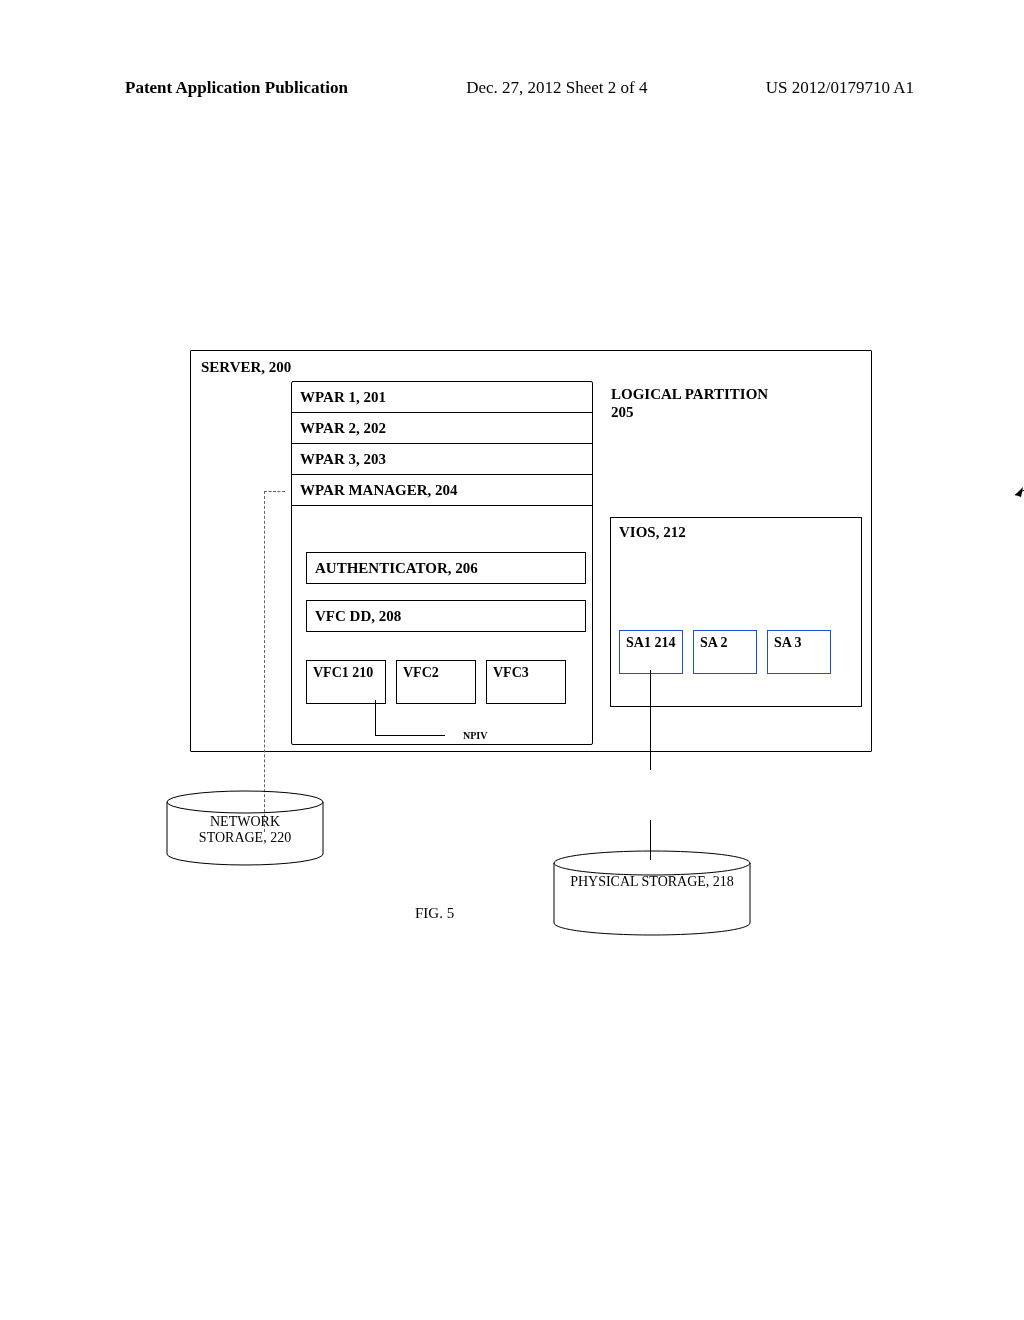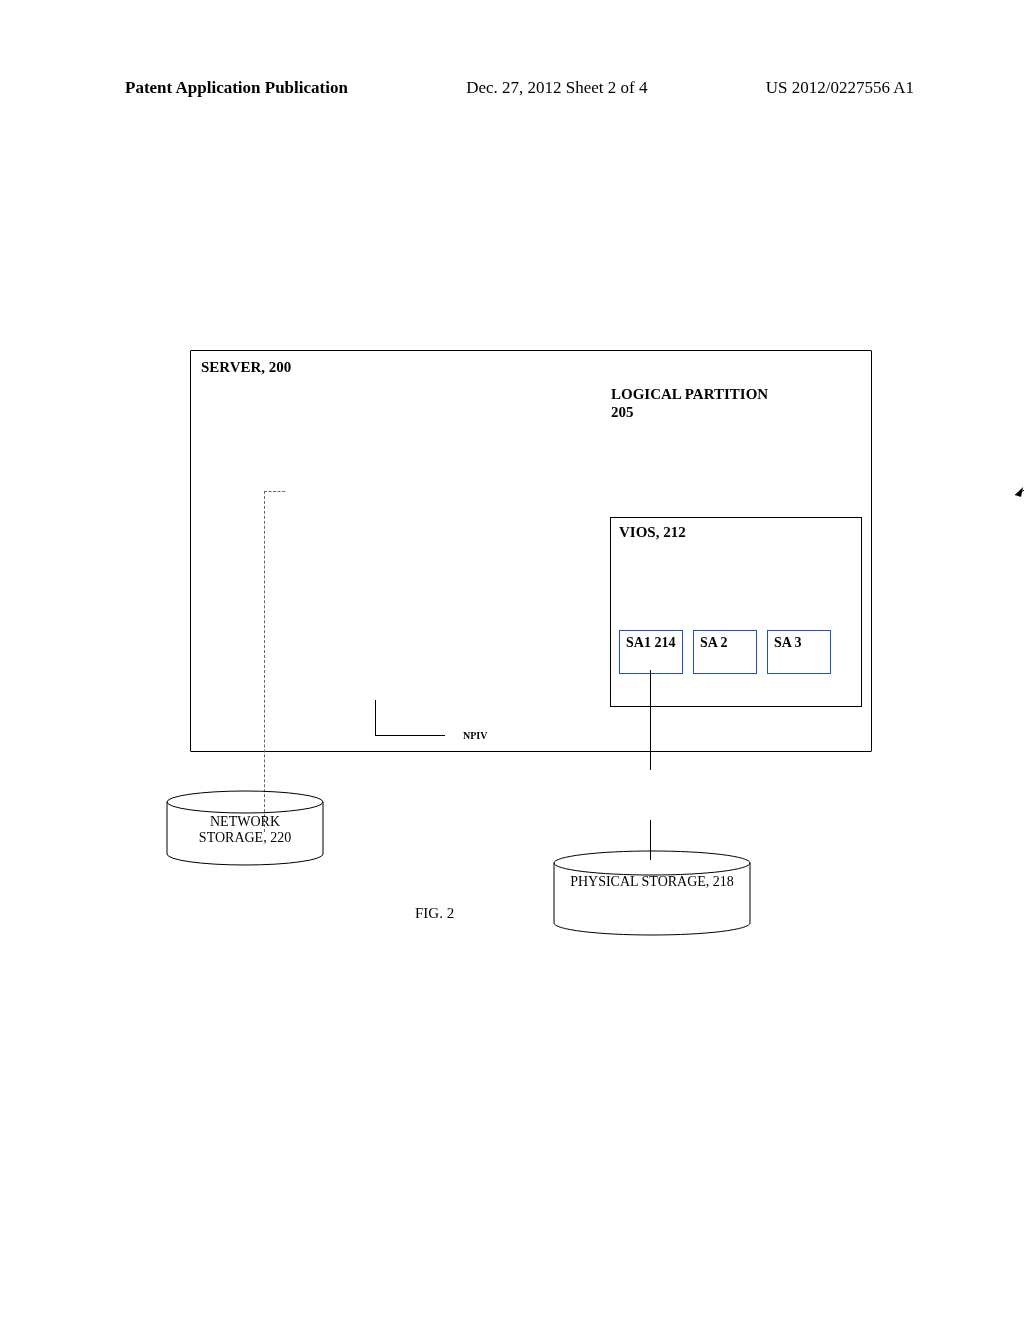--- a/index.html
+++ b/index.html
@@ -217,30 +217,45 @@
   }
 </style>
 </head>
 <body>
 
 <div class="page">
 
   <div class="header-line">
     <span class="left">Patent Application Publication</span>
     <span>Dec. 27, 2012  Sheet 2 of 4</span>
-    <span>US 2012/0227556 A1</span>
+    <span>US 2012/0179710 A1</span>
   </div>
 
   <div class="diagram">
 
     <div class="server-box">
       <span class="server-title">SERVER, 200</span>
 
       <div class="dashed-border"></div>
 
+      <div class="left-group">
+        <div class="wpar-row">WPAR 1, 201</div>
+        <div class="wpar-row">WPAR 2, 202</div>
+        <div class="wpar-row">WPAR 3, 203</div>
+        <div class="wpar-row wpar-manager">WPAR MANAGER, 204</div>
+
+        <div class="auth-box">AUTHENTICATOR, 206</div>
+        <div class="vfcdd-box">VFC DD, 208</div>
+
+        <div class="vfc-row">
+          <div>VFC1 210</div>
+          <div>VFC2</div>
+          <div>VFC3</div>
+        </div>
+      </div>
 
       <div class="right-group">
         <div class="lp-label">LOGICAL PARTITION 205</div>
         <svg class="arrow-leader" viewBox="0 0 40 20">
           <line x1="40" y1="0" x2="6" y2="18" stroke="#000" stroke-width="1"></line>
           <polygon points="6,18 14,10 12,20" fill="#000"></polygon>
         </svg>
         <div class="vios-box">
           <span class="vios-label">VIOS, 212</span>
           <div class="sa-row">
@@ -269,16 +284,16 @@
     </div>
 
     <div class="cylinder phys-cyl">
       <svg class="cyl-svg" viewBox="0 0 200 90">
         <ellipse cx="100" cy="13" rx="98" ry="12" fill="none" stroke="#000"></ellipse>
         <path d="M2 13 v60 a98 12 0 0 0 196 0 v-60" fill="none" stroke="#000"></path>
       </svg>
       <div class="cyl-text">PHYSICAL STORAGE, 218</div>
     </div>
 
-    <span class="fig-caption">FIG. 2</span>
+    <span class="fig-caption">FIG. 5</span>
   </div>
 
 </div>
 
 </body></html>

